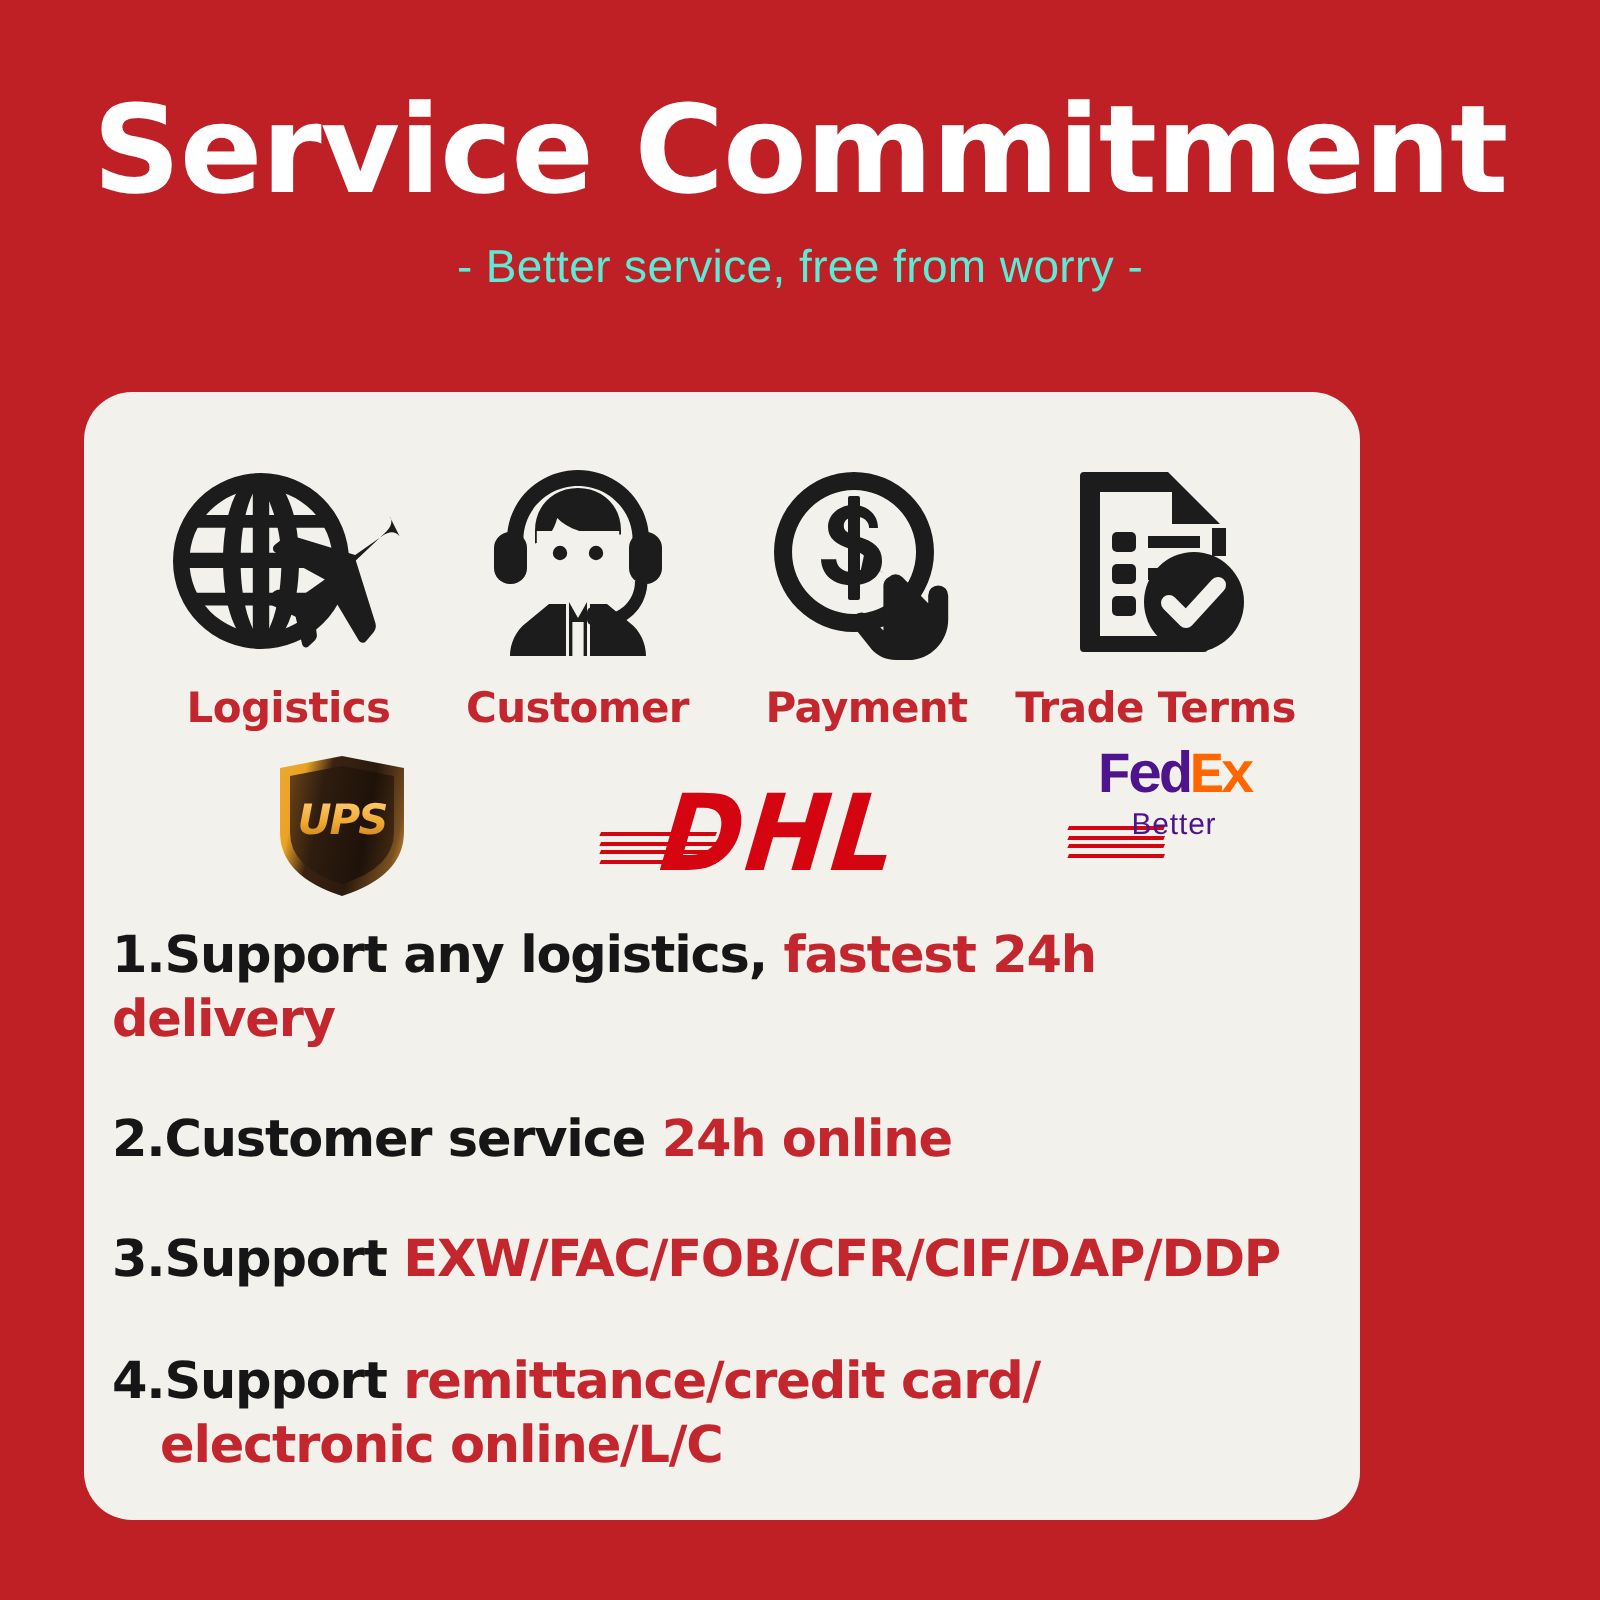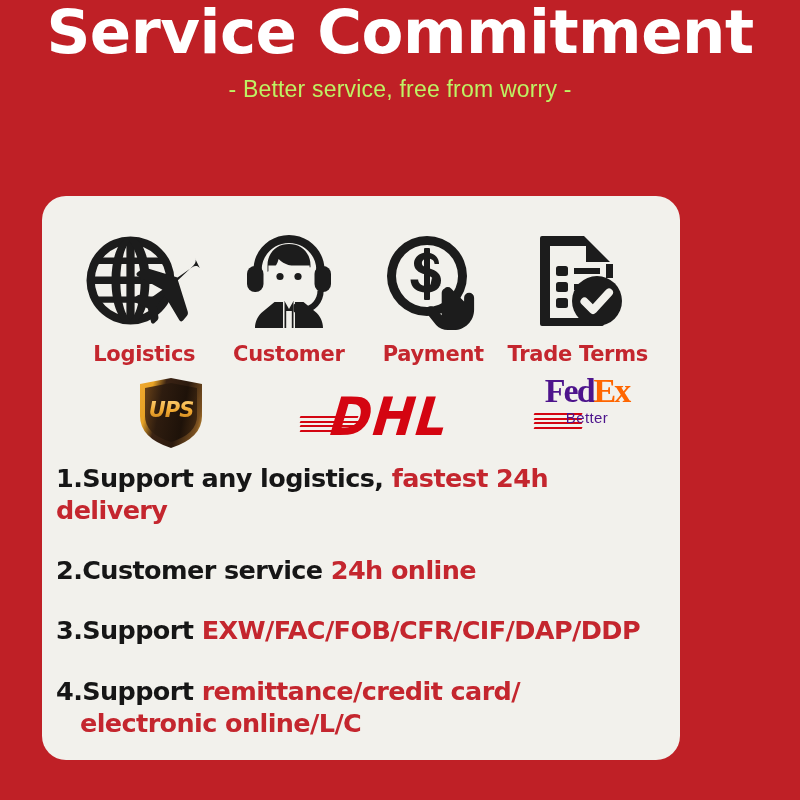--- a/index.html
+++ b/index.html
@@ -16,34 +16,35 @@
   #page {
     position: relative;
     width: 800px;
     height: 800px;
     background: #bf2026;
     box-sizing: border-box;
   }
 
   
   .header {
+    padding-top: 44px;
     text-align: center;
   }
   .title {
     color: #ffffff;
     font-family: "DejaVu Sans", sans-serif;
     font-weight: bold;
     font-size: 61px;
     letter-spacing: -0.5px;
     line-height: 1.05;
     margin: 0;
     white-space: nowrap;
   }
   .subtitle {
-    color: #bef264;
+    color: #5eead4;
     font-family: "Liberation Sans", sans-serif;
     font-weight: 400;
     font-size: 23px;
     letter-spacing: 0.2px;
     margin-top: 12px;
     white-space: nowrap;
   }
 
   
   .card {
@@ -165,23 +166,23 @@
   }
 
   .fedex {
     position: absolute;
     right: 30px;
     top: 2px;
     width: 126px;
     text-align: center;
   }
   .fedex-main {
-    font-family: Liberation Serif, serif;
-    font-weight: bold;
-    font-size: 34px;
+    font-family: Liberation Mono, monospace;
+    font-weight: bold;
+    font-size: 29px;
     letter-spacing: -2px;
     line-height: 1;
   }
   .fedex-fed { color: #4d148c; }
   .fedex-ex { color: #ff6600; }
   .fedex-sub {
     margin-top: 1px;
     color: #4d148c;
     font-family: "Liberation Sans", sans-serif;
     font-size: 15px;

